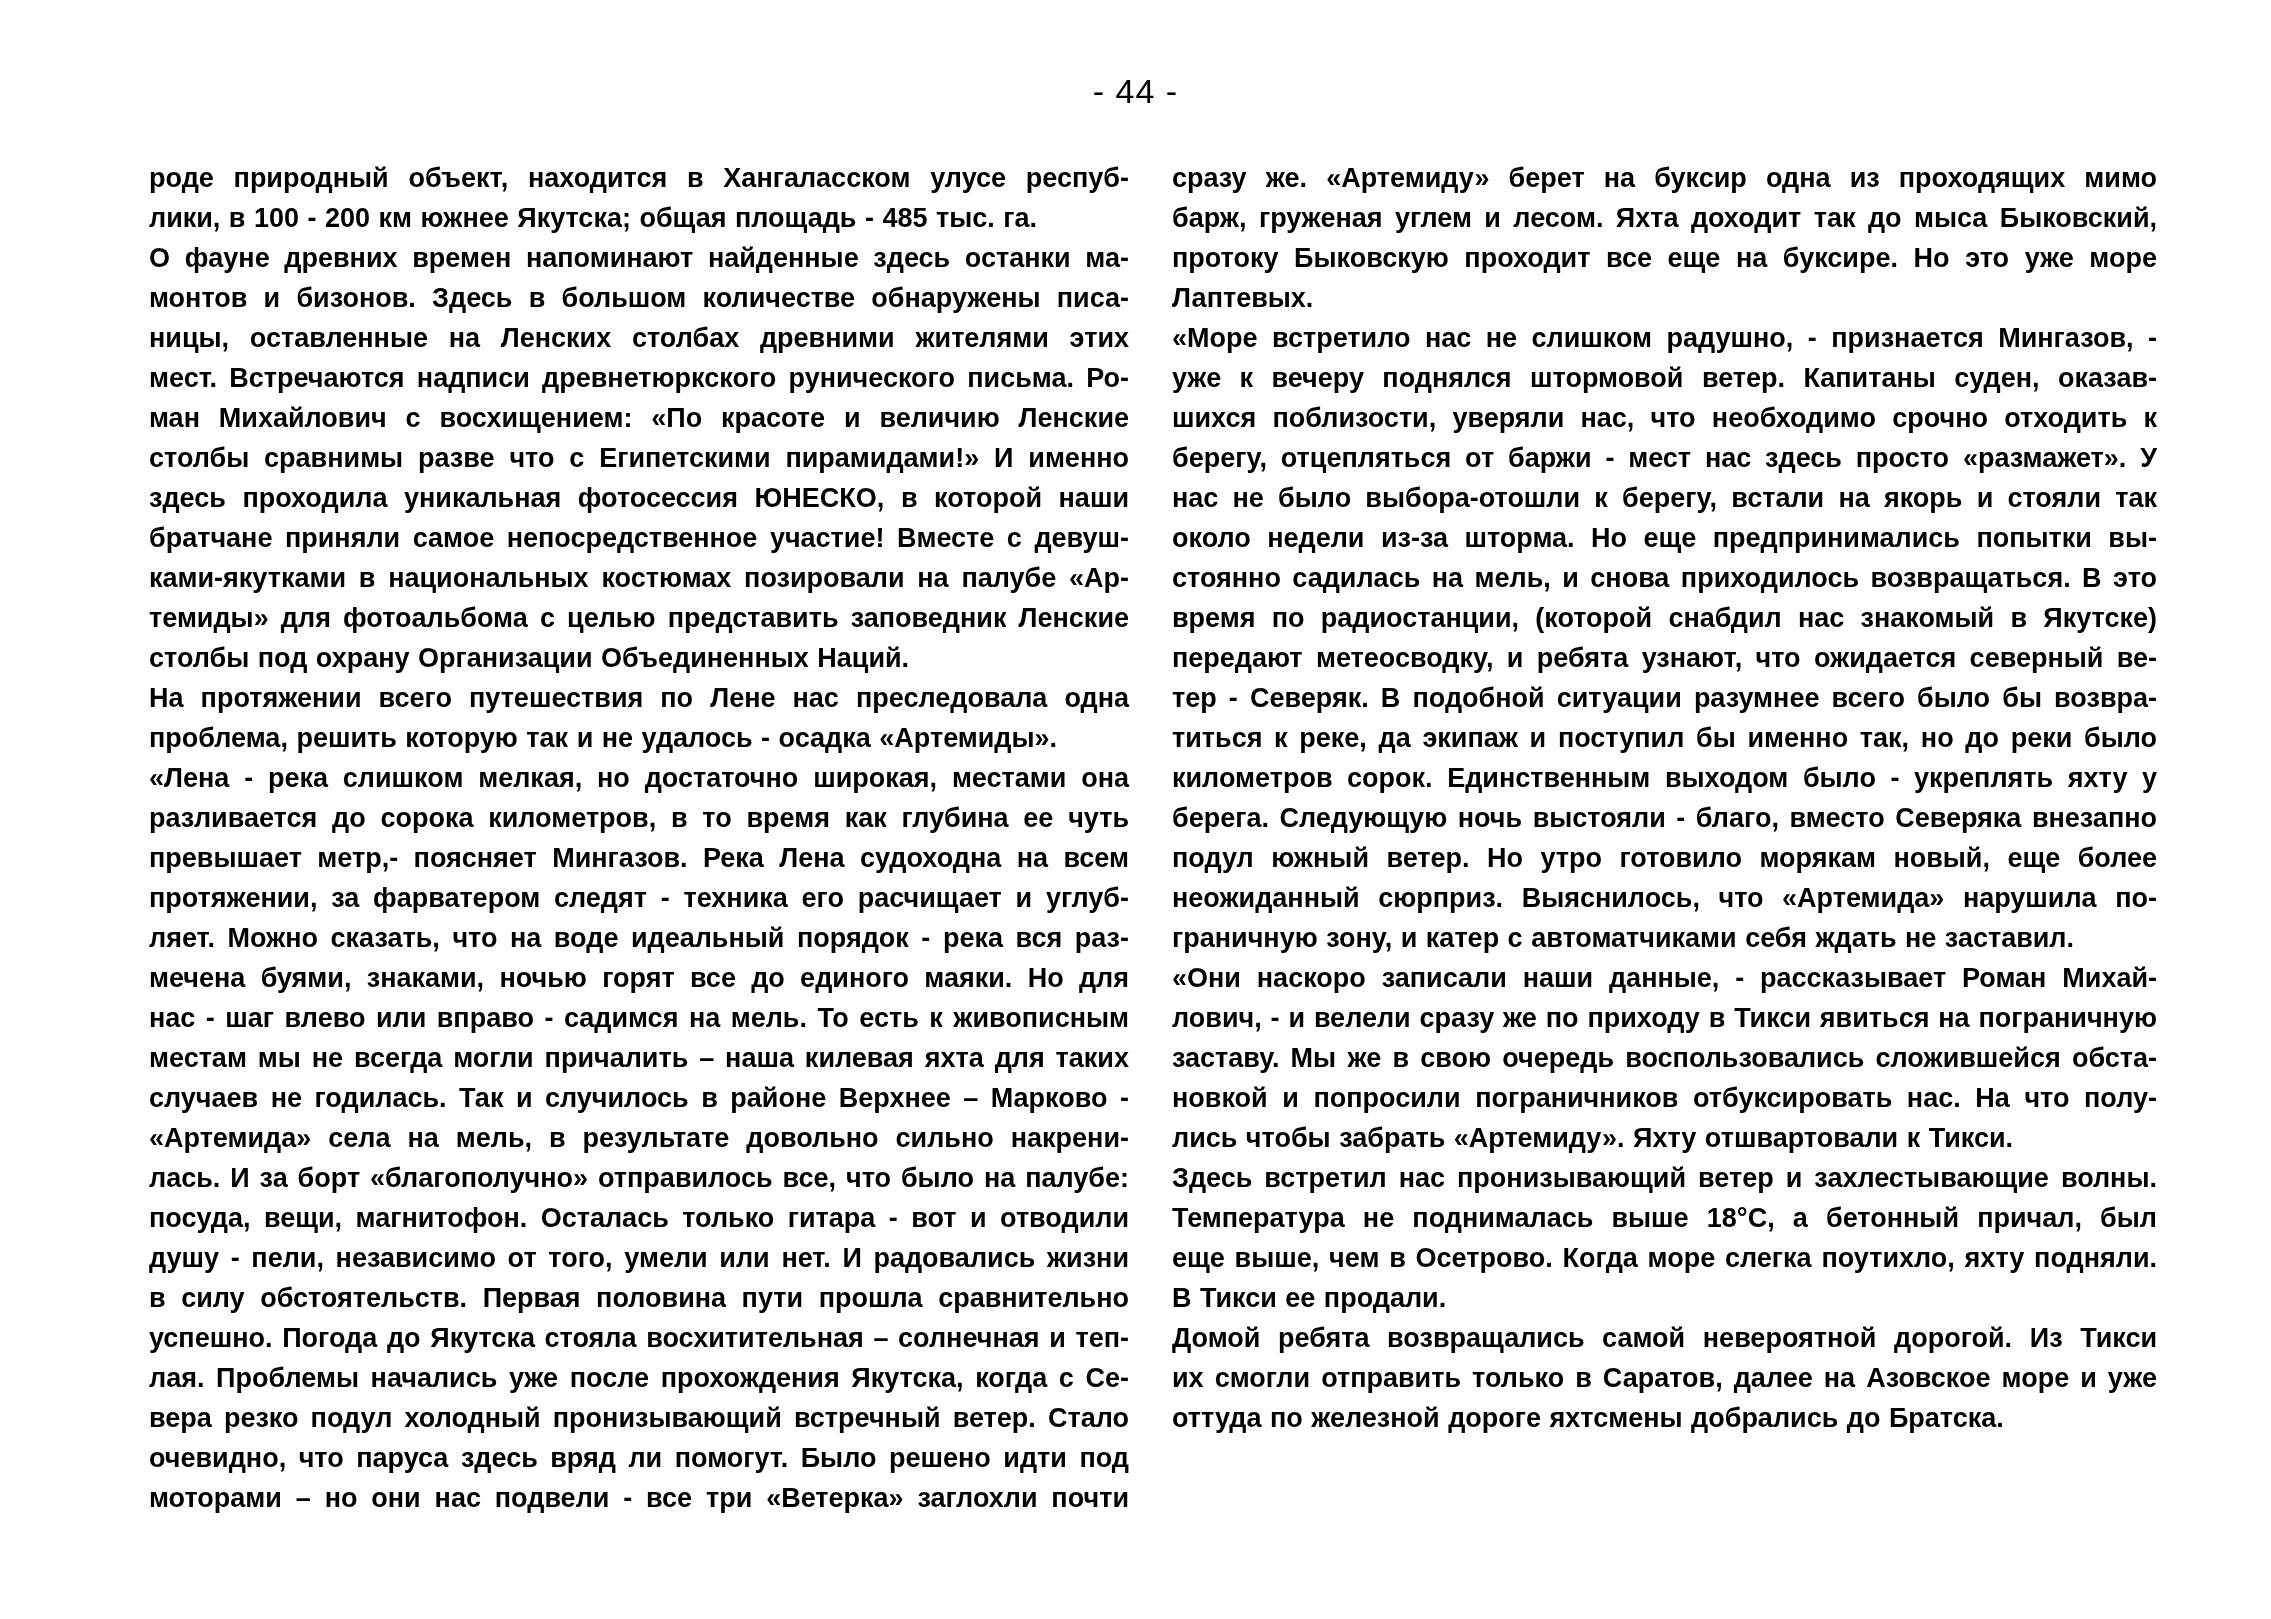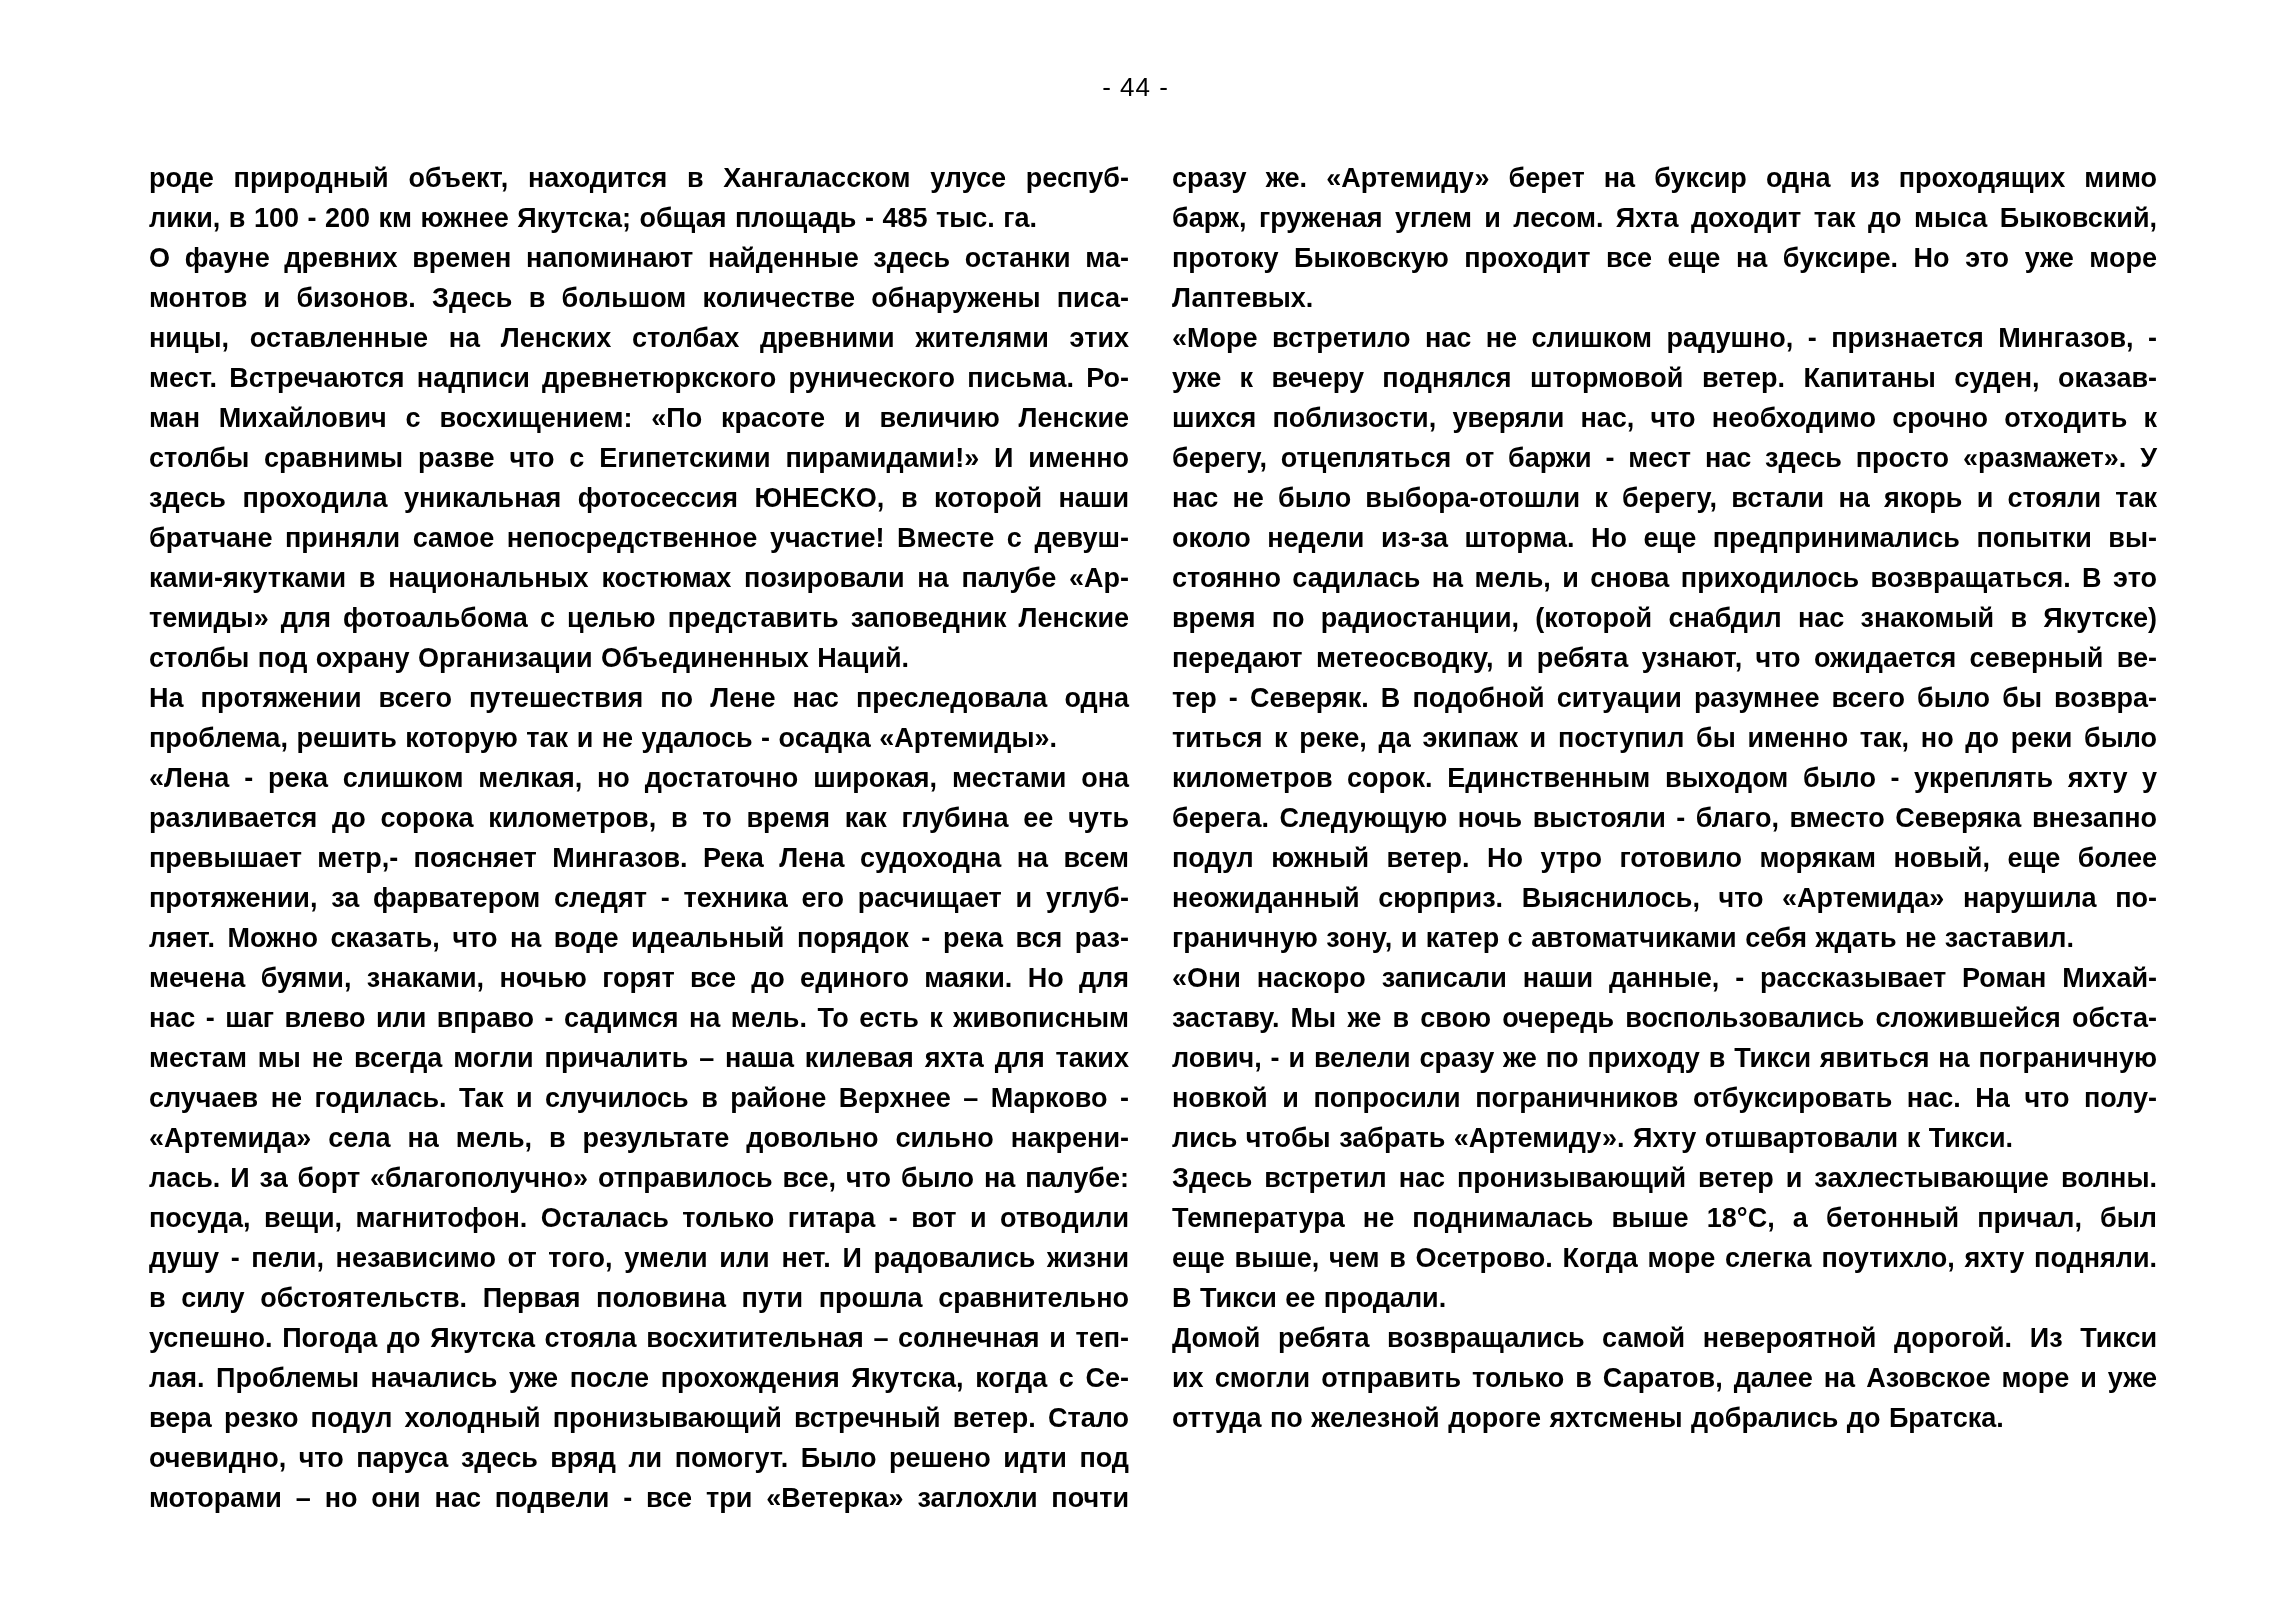--- a/index.html
+++ b/index.html
@@ -16,21 +16,21 @@
     width: 2271px;
     height: 1620px;
     background: #ffffff;
   }
   .page-number {
     position: absolute;
     top: 72px;
     left: 0;
     width: 100%;
     text-align: center;
-    font-size: 26px;
+    font-size: 34px;
     letter-spacing: 1px;
     color: #000000;
   }
   .column {
     position: absolute;
     top: 158px;
     font-weight: bold;
   }
   .column-left  { left: 149px;  width: 980px; }
   .column-right { left: 1172px; width: 985px; }
@@ -106,22 +106,22 @@
       <div class="line just">время по радиостанции, (которой снабдил нас знакомый в Якутске)</div>
       <div class="line just">передают метеосводку, и ребята узнают, что ожидается северный ве-</div>
       <div class="line just">тер - Северяк. В подобной ситуации разумнее всего было бы возвра-</div>
       <div class="line just">титься к реке, да экипаж и поступил бы именно так, но до реки было</div>
       <div class="line just">километров сорок. Единственным выходом было - укреплять яхту у</div>
       <div class="line just">берега. Следующую ночь выстояли - благо, вместо Северяка внезапно</div>
       <div class="line just">подул южный ветер. Но утро готовило морякам новый, еще более</div>
       <div class="line just">неожиданный сюрприз. Выяснилось, что «Артемида» нарушила по-</div>
       <div class="line">граничную зону, и катер с автоматчиками себя ждать не заставил.</div>
       <div class="line just">«Они наскоро записали наши данные, - рассказывает Роман Михай-</div>
+      <div class="line just">лович, - и велели сразу же по приходу в Тикси явиться на пограничную</div>
       <div class="line just">заставу. Мы же в свою очередь воспользовались сложившейся обста-</div>
-      <div class="line just">лович, - и велели сразу же по приходу в Тикси явиться на пограничную</div>
       <div class="line just">новкой и попросили пограничников отбуксировать нас. На что полу-</div>
       <div class="line">лись чтобы забрать «Артемиду». Яхту отшвартовали к Тикси.</div>
       <div class="line just">Здесь встретил нас пронизывающий ветер и захлестывающие волны.</div>
       <div class="line just">Температура не поднималась выше 18°С, а бетонный причал, был</div>
       <div class="line just">еще выше, чем в Осетрово. Когда море слегка поутихло, яхту подняли.</div>
       <div class="line">В Тикси ее продали.</div>
       <div class="line just">Домой ребята возвращались самой невероятной дорогой. Из Тикси</div>
       <div class="line just">их смогли отправить только в Саратов, далее на Азовское море и уже</div>
       <div class="line">оттуда по железной дороге яхтсмены добрались до Братска.</div>
     </div>

